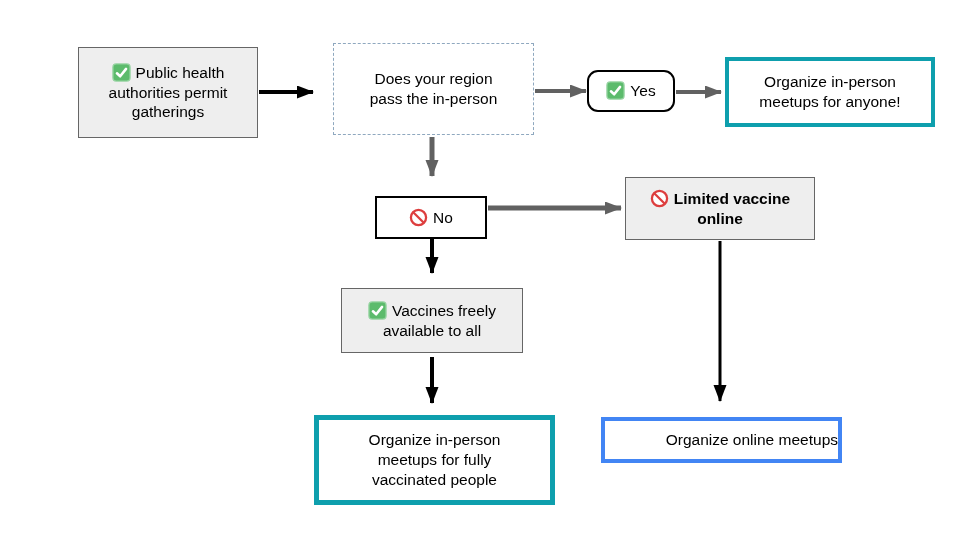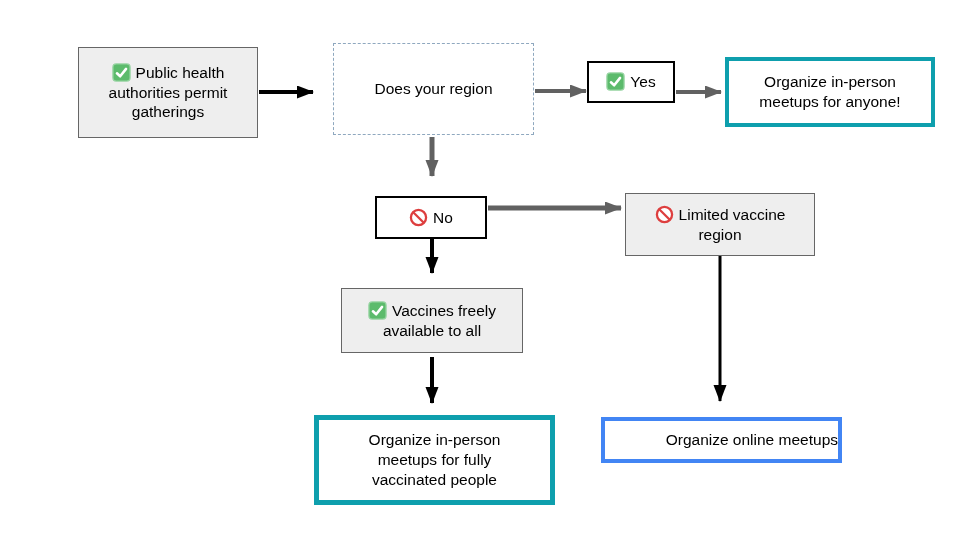--- a/index.html
+++ b/index.html
@@ -64,24 +64,25 @@
               <path d="M5.2 10.8 L8.6 14 L14.8 6.2" class="ck-tick"></path>
             </svg></span><span>Public health</span></span>
       <span class="ln">authorities permit</span>
       <span class="ln">gatherings</span>
     </div>
   </div>
 
   <div class="node dashed" style="left:318px;top:43px;width:201px;height:92px;align-items:center;">
     <div>
       <span class="ln">Does your region</span>
+      <span class="ln">pass the in-person</span>
     </div>
   </div>
 
-  <div class="node blackbox" style="left:572px;top:61px;width:88px;height:42px;">
+  <div class="node blackbox" style="left:572px;top:70px;width:88px;height:42px;border-radius:11px;">
     <div>
       <span class="ln"><span class="icon"><svg viewBox="0 0 20 20" width="19" height="19">
               <rect x="1" y="1" width="18" height="18" rx="3.5" class="ck-bg"></rect>
               <path d="M5.2 10.8 L8.6 14 L14.8 6.2" class="ck-tick"></path>
             </svg></span><span>Yes</span></span>
     </div>
   </div>
 
   <div class="node teal teal4" style="left:710px;top:57px;width:210px;height:70px;">
     <div>
@@ -92,27 +93,27 @@
 
   <div class="node blackbox" style="left:360px;top:196px;width:112px;height:43px;">
     <div>
       <span class="ln"><span class="icon"><svg viewBox="0 0 20 20" width="19" height="19">
               <circle cx="10" cy="10" r="8" class="no-circ"></circle>
               <line x1="4.7" y1="4.7" x2="15.3" y2="15.3" class="no-slash"></line>
             </svg></span><span>No</span></span>
     </div>
   </div>
 
-  <div class="node gray" style="left:610px;top:193px;width:190px;height:63px;">
+  <div class="node gray" style="left:610px;top:177px;width:190px;height:63px;font-weight:bold;">
     <div>
       <span class="ln"><span class="icon"><svg viewBox="0 0 20 20" width="19" height="19">
               <circle cx="10" cy="10" r="8" class="no-circ"></circle>
               <line x1="4.7" y1="4.7" x2="15.3" y2="15.3" class="no-slash"></line>
             </svg></span><span>Limited vaccine</span></span>
-      <span class="ln">region</span>
+      <span class="ln">online</span>
     </div>
   </div>
 
   <div class="node gray" style="left:326px;top:288px;width:182px;height:65px;">
     <div>
       <span class="ln"><span class="icon"><svg viewBox="0 0 20 20" width="19" height="19">
               <rect x="1" y="1" width="18" height="18" rx="3.5" class="ck-bg"></rect>
               <path d="M5.2 10.8 L8.6 14 L14.8 6.2" class="ck-tick"></path>
             </svg></span><span>Vaccines freely</span></span>
       <span class="ln">available to all</span>

